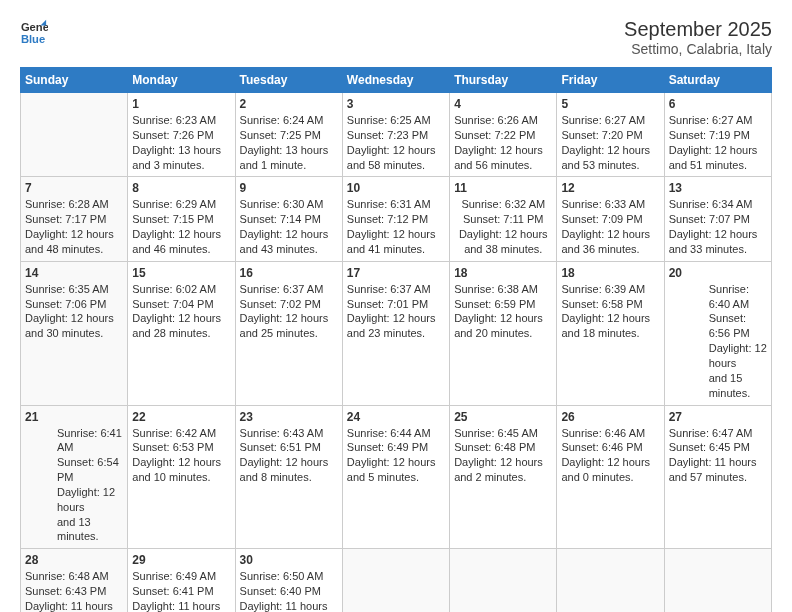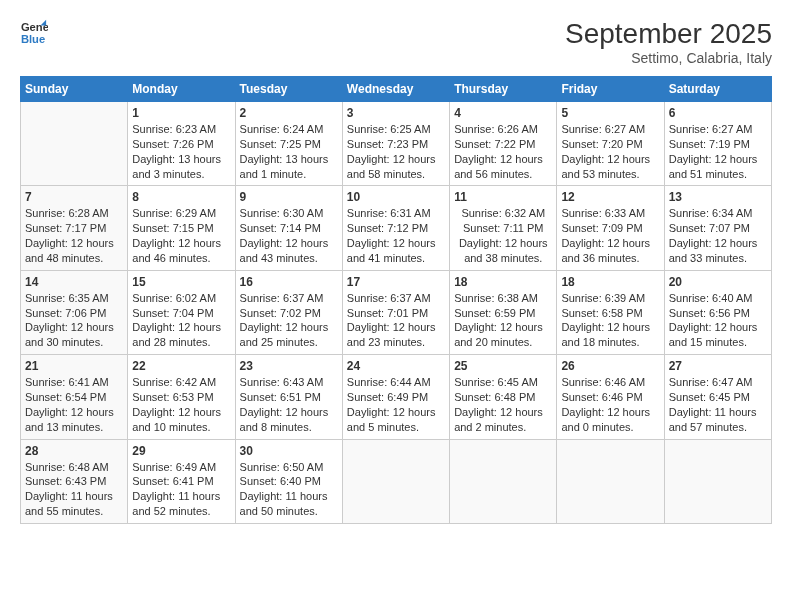--- a/index.html
+++ b/index.html
@@ -28,21 +28,21 @@
       gap: 4px;
     }
     .logo-icon {
       width: 28px;
       height: 28px;
     }
     .title-block {
       text-align: right;
     }
     .month-title {
-      font-size: 28px;
+      font-size: 20px;
       font-weight: normal;
       color: #333;
     }
     .subtitle {
       font-size: 14px;
       color: #555;
     }
     table {
       width: 100%;
       border-collapse: collapse;
@@ -249,30 +249,30 @@
           </td>
           <td>
             <span class="day-number">18</span>
             <div class="day-info" style="white-space: pre-line;">Sunrise: 6:39 AM
 Sunset: 6:58 PM
 Daylight: 12 hours
 and 18 minutes.</div>
           </td>
           <td>
             <span class="day-number">20</span>
-            <div class="day-info" style="white-space: pre-line;">Sunrise: 6:40 AM
+            <div class="day-info" style="white-space: pre-line; margin-left: 40px;">Sunrise: 6:40 AM
 Sunset: 6:56 PM
 Daylight: 12 hours
 and 15 minutes.</div>
           </td>
         </tr>
         <tr>
           <td>
             <span class="day-number">21</span>
-            <div class="day-info" style="white-space: pre-line;">Sunrise: 6:41 AM
+            <div class="day-info" style="white-space: pre-line; margin-left: 32px;">Sunrise: 6:41 AM
 Sunset: 6:54 PM
 Daylight: 12 hours
 and 13 minutes.</div>
           </td>
           <td>
             <span class="day-number">22</span>
             <div class="day-info" style="white-space: pre-line;">Sunrise: 6:42 AM
 Sunset: 6:53 PM
 Daylight: 12 hours
 and 10 minutes.</div>

